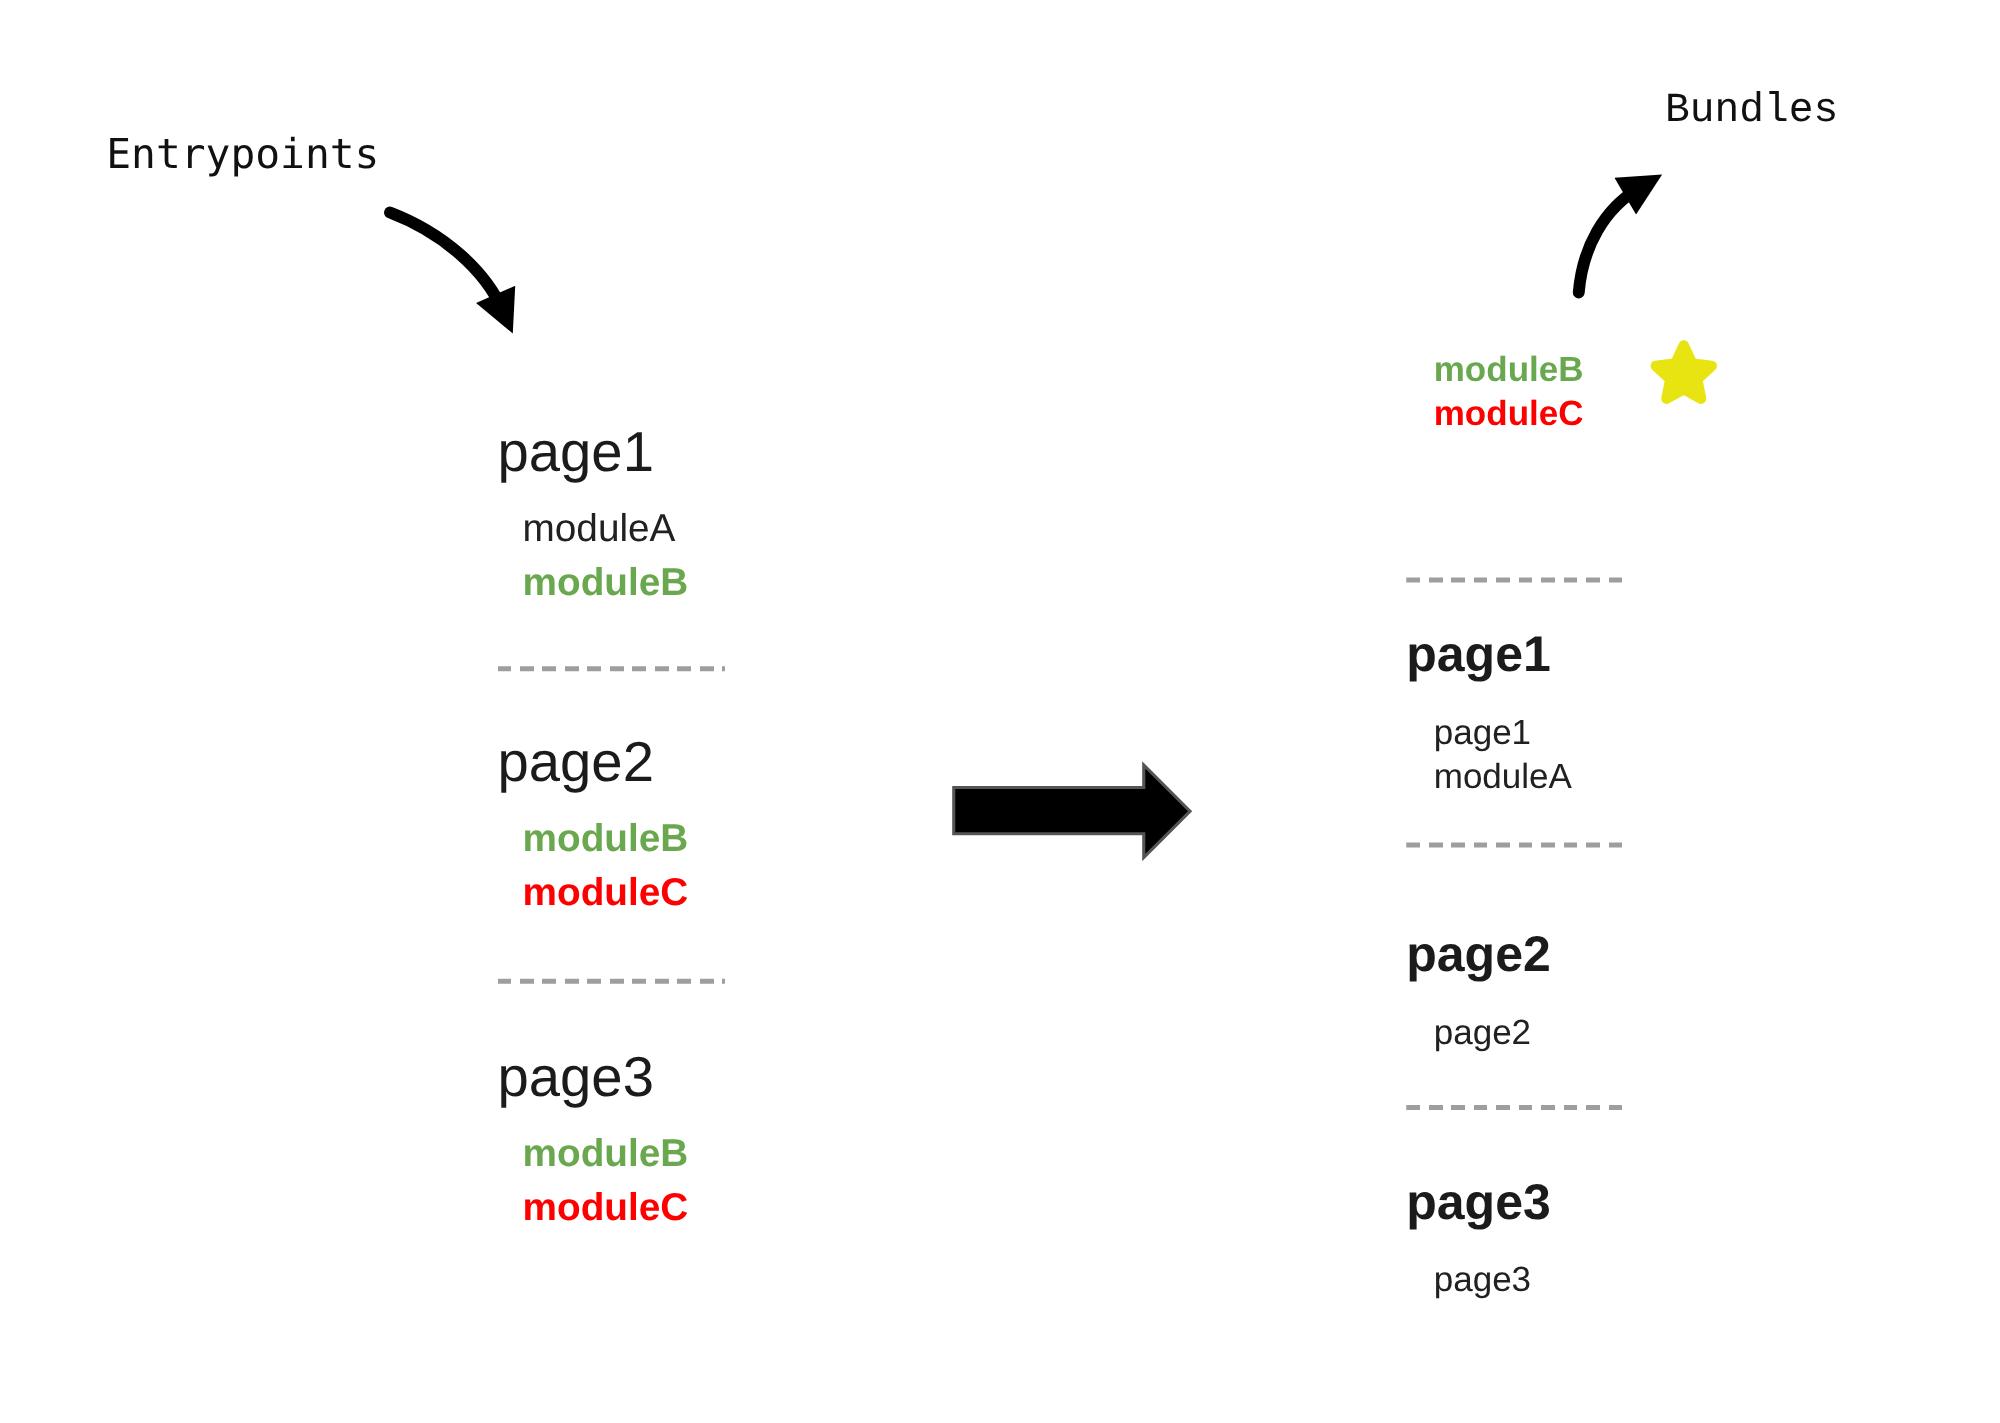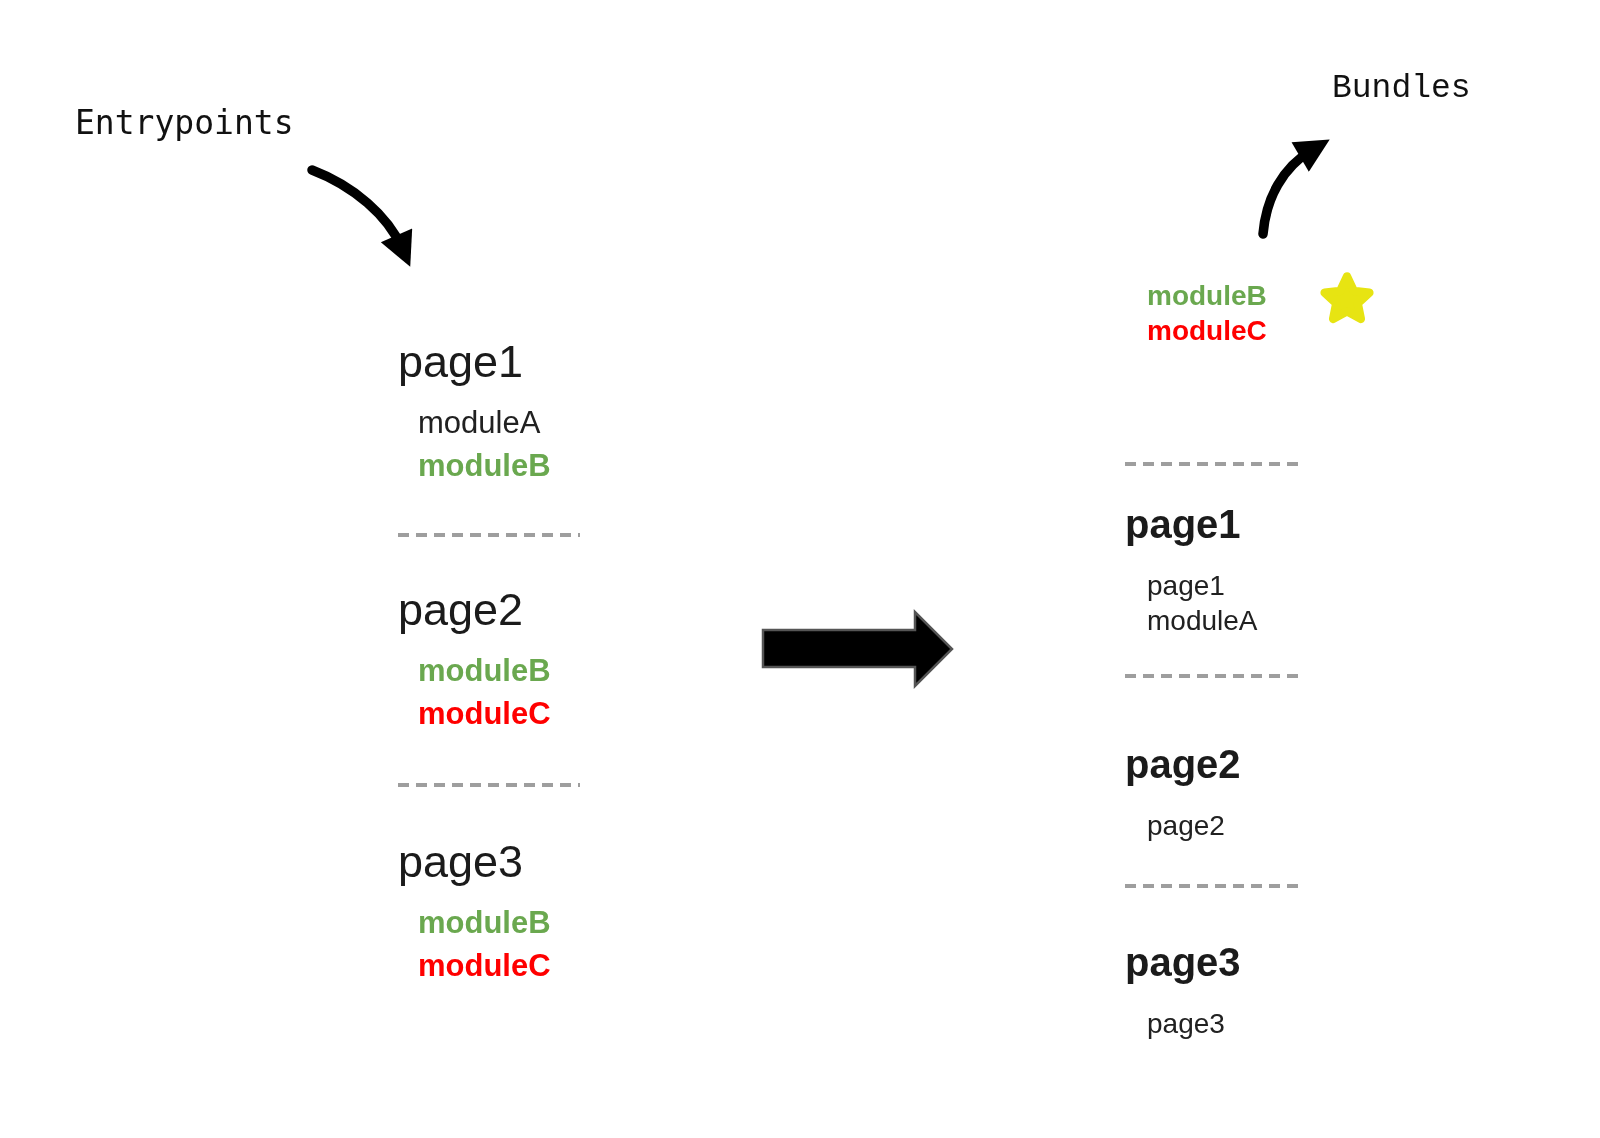--- a/index.html
+++ b/index.html
@@ -69,21 +69,21 @@
     <defs>
       <marker id="ah" viewBox="0 0 10 10" refX="4" refY="5" markerWidth="4" markerHeight="3.6" orient="auto">
         <path d="M 0 0 L 10 5 L 0 10 z" fill="#000000"></path>
       </marker>
     </defs>
     <path d="M 312 170 C 354 186 388 216 402 248" fill="none" stroke="#000000" stroke-width="9.5" stroke-linecap="round" marker-end="url(#ah)"></path>
     <path d="M 1263 234 C 1266 198 1283 167 1312 150" fill="none" stroke="#000000" stroke-width="9.5" stroke-linecap="round" marker-end="url(#ah)"></path>
     <polygon points="763,630 915,630 915,612 952,649 915,686 915,667 763,667" fill="#000000" stroke="#555555" stroke-width="2.5"></polygon>
   </svg>
 
-  <div class="mono-label" style="left:75px; top:103px;">Entrypoints</div>
+  <div class="mono-label" style="left:85px; top:103px;">Entrypoints</div>
   <div class="mono-label" style="left:1332px; top:70px;font-family:Liberation Mono, monospace;">Bundles</div>
 
   <section style="left:398px; top:338px;">
     <div class="entry-title">page1</div>
     <div class="entry-modules">
       <div class="mod" style="color: rgb(33, 33, 33);">moduleA</div>
       <div class="mod bold" style="color: rgb(106, 168, 79);">moduleB</div>
     </div>
   </section>
 

